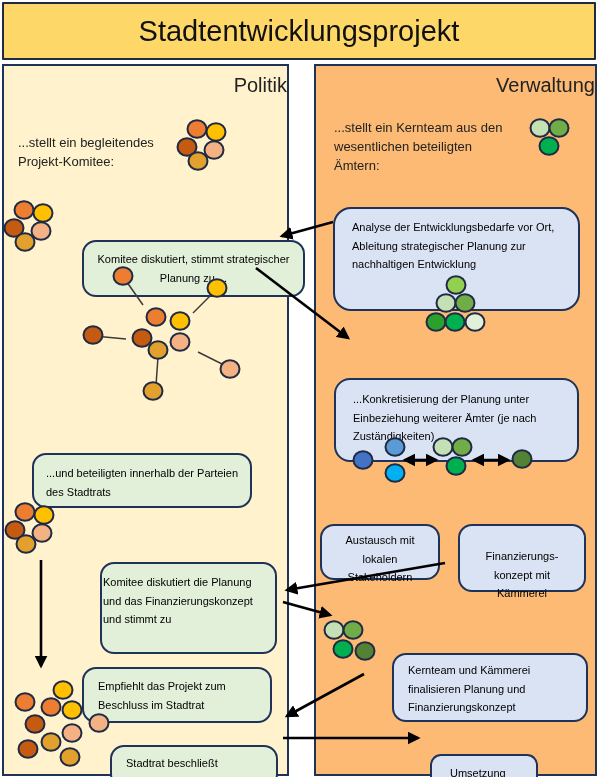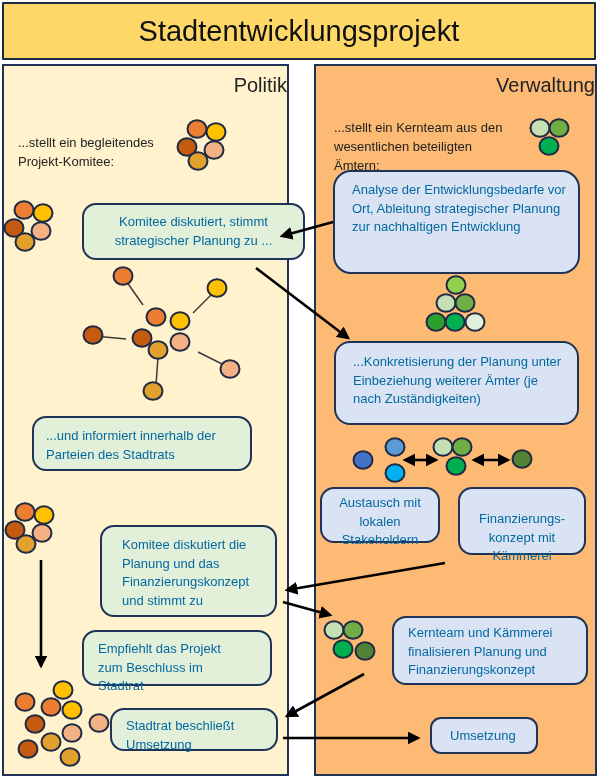--- a/index.html
+++ b/index.html
@@ -7,21 +7,21 @@
          font-family:"Liberation Sans", sans-serif; color:#1e1e1e; }
   .title-bar { position:absolute; left:2px; top:2px; width:594px; height:58px;
          background:#fdd868; border:2px solid #1f2a44; border-radius:1px; box-sizing:border-box;
          display:flex; align-items:center; justify-content:center; font-size:29px; color:#111; }
   .column { position:absolute; top:64px; height:712px; border:2px solid #1f3358; box-sizing:border-box; }
   .col-politik { left:2px; width:287px; background:#fff2cc; }
   .col-verwaltung { left:314px; width:283px; background:#fdba74; }
   .col-heading { position:absolute; top:8px; left:0; right:0; text-align:right; font-size:20px; color:#222; }
   .free-text { position:absolute; font-size:13px; line-height:19px; color:#222; }
   .box { position:absolute; box-sizing:border-box; border:2px solid #1f3358; border-radius:14px;
-         font-size:13px; line-height:18.5px; color:#0369a1; padding:6px 10px; }
+         font-size:11px; line-height:18.5px; color:#000000; padding:6px 10px;margin-top:37px; }
   .box.green { background:#e2efd9; }
   .box.blue { background:#dae3f3; }
   .box.center { text-align:center; }
   svg.overlay { position:absolute; left:0; top:0; width:600px; height:777px; pointer-events:none; }
 </style>
 </head>
 <body>
 
 <div class="title-bar">Stadtentwicklungsprojekt</div>
 
@@ -29,22 +29,22 @@
   <div class="col-heading">Politik</div>
   <div class="free-text" style="left:14px; top:60px; width:150px;margin-top:7px;">...stellt ein begleitendes Projekt-Komitee:</div>
 </div>
 
 <div class="column col-verwaltung">
   <div class="col-heading">Verwaltung</div>
   <div class="free-text" style="left:18px; top:52px; width:180px;">...stellt ein Kernteam aus den wesentlichen beteiligten Ämtern:</div>
 </div>
 
 <div class="box green center" style="left:82px; top:203px; width:223px; height:57px; padding-top:8px;text-align:center;">Komitee diskutiert, stimmt strategischer Planung zu ...</div>
-<div class="box green" style="left:32px; top:416px; width:220px; height:55px; padding:9px 10px 0 12px;">...und informiert innerhalb der Parteien des Stadtrats</div>
-<div class="box green" style="left:100px; top:525px; width:177px; height:92px; padding:9px 10px 0 20px;">Komitee diskutiert die Planung und das Finanzierungskonzept und stimmt zu</div>
+<div class="box green" style="left:32px; top:416px; width:220px; height:55px; padding:9px 10px 0 12px;">...und beteiligten innerhalb der Parteien des Stadtrats</div>
+<div class="box green" style="left:100px; top:525px; width:177px; height:92px; padding:9px 10px 0 1px;">Komitee diskutiert die Planung und das Finanzierungskonzept und stimmt zu</div>
 <div class="box green" style="left:82px; top:630px; width:190px; height:56px; padding:8px 26px 0 14px;">Empfiehlt das Projekt zum Beschluss im Stadtrat</div>
 <div class="box green" style="left:110px; top:708px; width:168px; height:43px; padding:7px 10px 0 14px;">Stadtrat beschließt Umsetzung</div>
 
 <div class="box blue" style="left:333px; top:170px; width:247px; height:104px; padding:9px 10px 0 17px; border-radius:18px;">Analyse der Entwicklungsbedarfe vor Ort, Ableitung strategischer Planung zur nachhaltigen Entwicklung</div>
 <div class="box blue" style="left:334px; top:341px; width:245px; height:84px; padding:10px 14px 0 17px; border-radius:16px;">...Konkretisierung der Planung unter Einbeziehung weiterer Ämter (je nach Zuständigkeiten)</div>
 <div class="box blue center" style="left:320px; top:487px; width:120px; height:56px; padding:5px 8px 0 8px;">Austausch mit lokalen Stakeholdern</div>
 <div class="box blue center" style="left:458px; top:487px; width:128px; height:68px; padding:21px 8px 0 8px;">Finanzierungs-konzept mit Kämmerei</div>
 <div class="box blue" style="left:392px; top:616px; width:196px; height:69px; padding:6px 8px 0 14px;">Kernteam und Kämmerei finalisieren Planung und Finanzierungskonzept</div>
 <div class="box blue" style="left:430px; top:717px; width:108px; height:37px; padding:8px 8px 0 18px; border-radius:11px;">Umsetzung</div>
 

